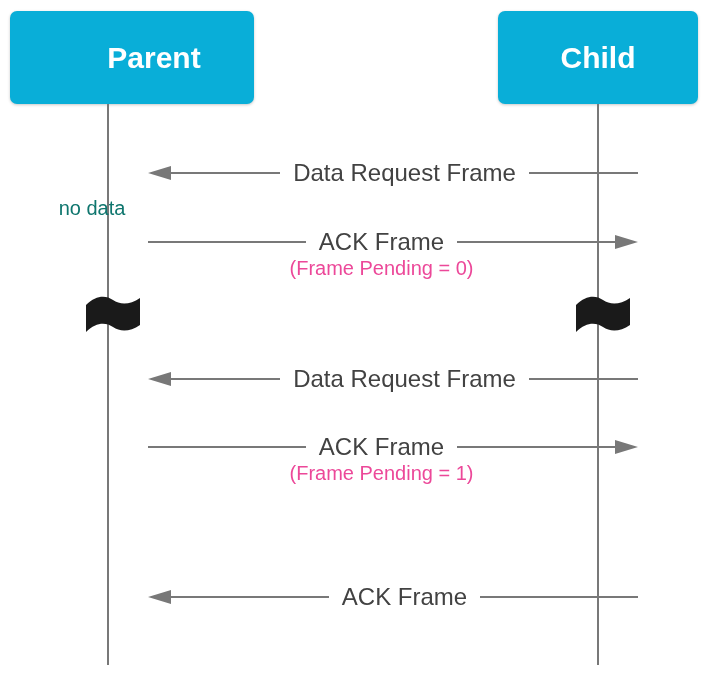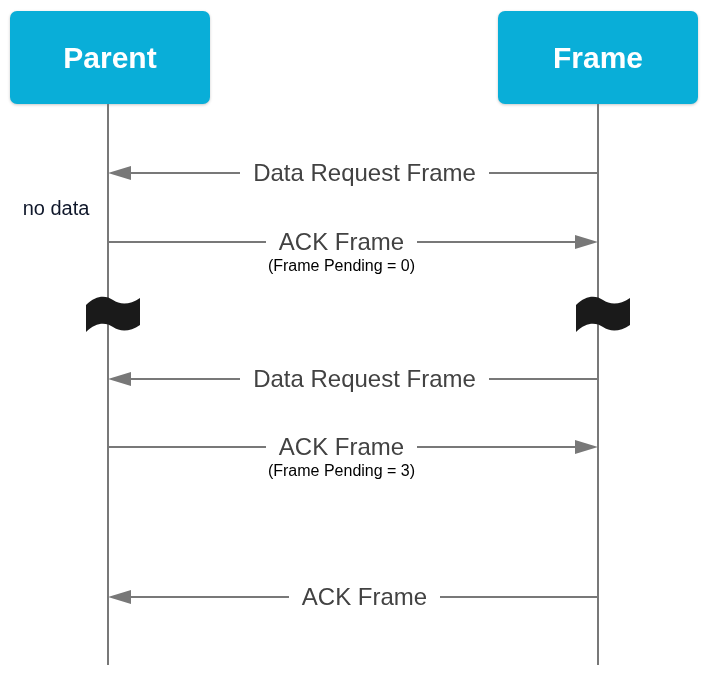--- a/index.html
+++ b/index.html
@@ -18,21 +18,21 @@
     top: 11px;
     width: 200px;
     height: 93px;
     background: #09AED8;
     border-radius: 7px;
     box-shadow: 0 1px 3px rgba(0,0,0,0.22);
     display: flex;
     align-items: center;
     justify-content: center;
   }
-  .actor-parent { left: 10px; }
+  .actor-parent { left: 10px; padding-left: 44px; }
   .actor-child  { left: 498px; }
   .actor-label {
     color: #ffffff;
     font-size: 30px;
     font-weight: bold;
   }
 
   
   .lifeline {
     position: absolute;
@@ -45,20 +45,21 @@
   .lifeline-child  { left: 597px; }
 
   
   .msg {
     position: absolute;
     left: 108px;
     width: 490px;
     display: flex;
     align-items: center;
     transform: translateY(-50%);
+    padding-left: 40px;
   }
   .seg {
     flex: 1;
     height: 2px;
     background: #787878;
   }
   .head {
     width: 0;
     height: 0;
     border-top: 7px solid transparent;
@@ -74,32 +75,33 @@
     font-size: 24px;
     white-space: nowrap;
     text-align: center;
   }
   .msg-sub {
     position: absolute;
     top: 100%;
     left: 50%;
     transform: translateX(-50%);
     margin-top: 1px;
-    font-size: 16px;
-    color: #000000;
+    font-size: 20px;
+    color: #ec4899;
     white-space: nowrap;
   }
 
   
   .side-note {
     position: absolute;
-    color: #0f172a;
+    color: #0f766e;
     font-size: 20px;
     line-height: 1.2;
     text-align: center;
+    margin-left: 36px;
   }
   .note-no-data { left: 8px; top: 196px; width: 96px; }
   .note-data-available { left: 8px; top: 385px; width: 92px; }
 
   
   .flag {
     position: absolute;
     top: 292px;
     width: 58px;
     height: 46px;
@@ -109,21 +111,21 @@
 </style>
 </head>
 <body>
 
 <div class="canvas">
 
   <div class="actor actor-parent">
     <span class="actor-label">Parent</span>
   </div>
   <div class="actor actor-child">
-    <span class="actor-label">Frame</span>
+    <span class="actor-label">Child</span>
   </div>
 
   <div class="lifeline lifeline-parent"></div>
   <div class="lifeline lifeline-child"></div>
 
   <div class="side-note note-no-data">no data</div>
 
   <div class="msg" style="top:173px">
     <span class="head head-left"></span>
     <span class="seg"></span>
@@ -152,21 +154,21 @@
     <span class="head head-left"></span>
     <span class="seg"></span>
     <span class="msg-label">Data Request Frame</span>
     <span class="seg"></span>
   </div>
 
   <div class="msg" style="top:447px">
     <span class="seg"></span>
     <span class="msg-label">
       <span>ACK Frame</span>
-      <span class="msg-sub">(Frame Pending = 3)</span>
+      <span class="msg-sub">(Frame Pending = 1)</span>
     </span>
     <span class="seg"></span>
     <span class="head head-right"></span>
   </div>
 
 
   <div class="msg" style="top:597px">
     <span class="head head-left"></span>
     <span class="seg"></span>
     <span class="msg-label">ACK Frame</span>

